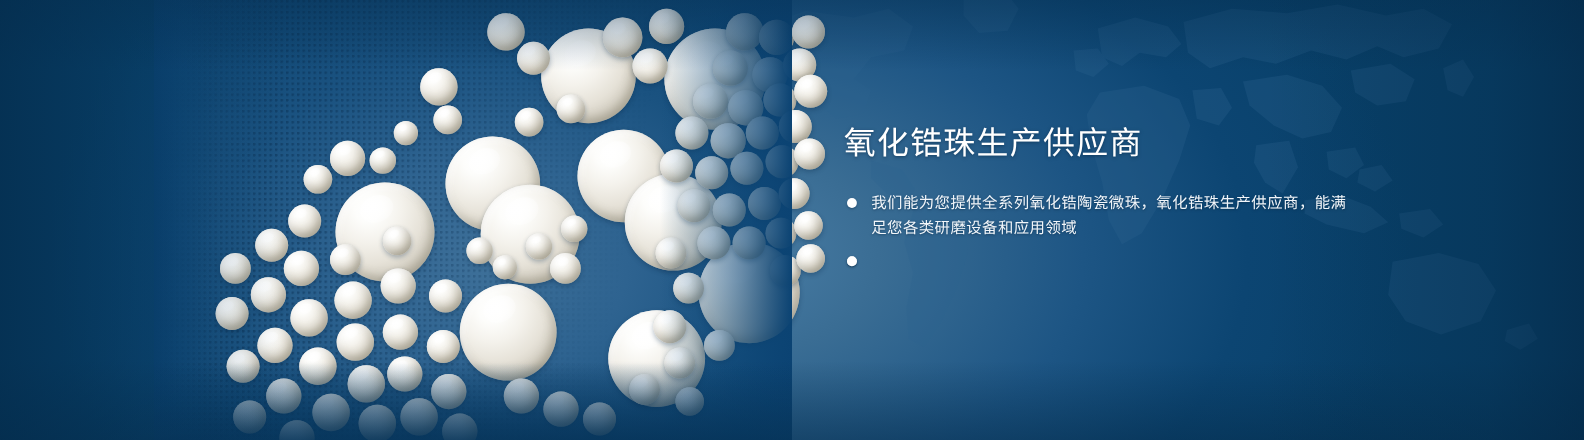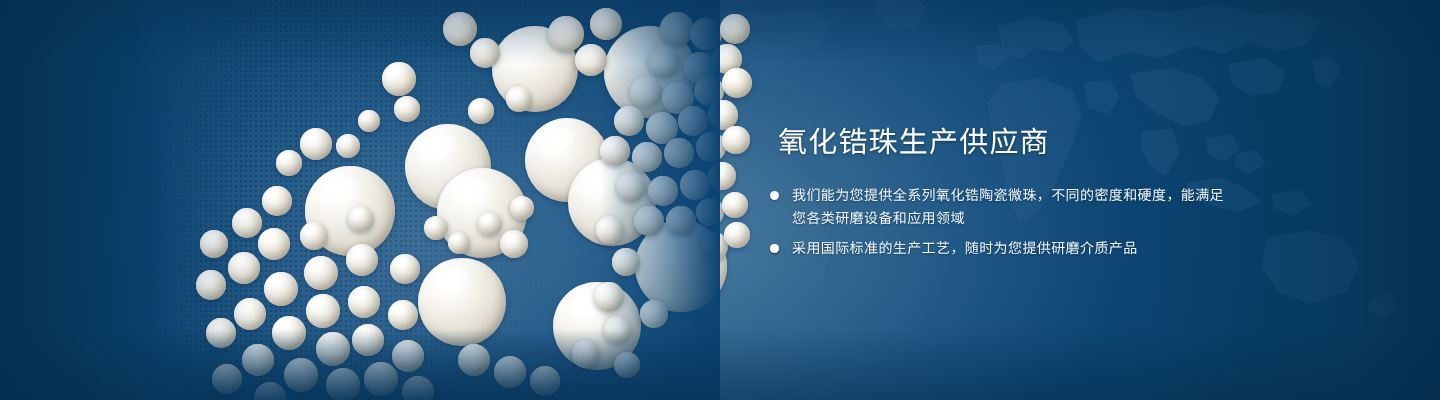--- a/index.html
+++ b/index.html
@@ -97,21 +97,21 @@
     transform:rotate(-22deg);
   }
 
   
   .copy{
     position:absolute;
     left:762px; top:108px;
     width:470px;
   }
   .headline{
-    margin:16px;
+    margin:5px;
     font-size:29px;
     line-height:36px;
     font-weight:400;
     letter-spacing:1.2px;
     color:#ffffff;
     text-shadow:0 1px 3px rgba(3,32,58,.55);
   }
   .bullets{
     list-style:none;
     margin:24px 0 0 0;
@@ -284,19 +284,19 @@
     <div class="photo-edge-l"></div>
     <div class="photo-edge-r"></div>
     <div class="photo-edge-b"></div>
   </div>
 
   <div class="bg-vignette"></div>
 
   <div class="copy">
     <h1 class="headline">氧化锆珠生产供应商</h1>
     <ul class="bullets" id="bullets">
-        <li class="bullet"><span class="dot"></span><span>我们能为您提供全系列氧化锆陶瓷微珠，不同的密度和硬度，能满足您各类研磨设备和应用领域</span></li>
+        <li class="bullet"><span class="dot"></span><span>我们能为您提供全系列氧化锆陶瓷微珠，氧化锆珠生产供应商，能满足您各类研磨设备和应用领域</span></li>
         <li class="bullet"><span class="dot"></span></li>
-        <li class="bullet"><span class="dot"></span><span>采用国际标准的生产工艺，随时为您提供研磨介质产品</span></li>
+        <li class="bullet"><span class="dot"></span></li>
       </ul>
   </div>
 
 </div>
 
 </body></html>

